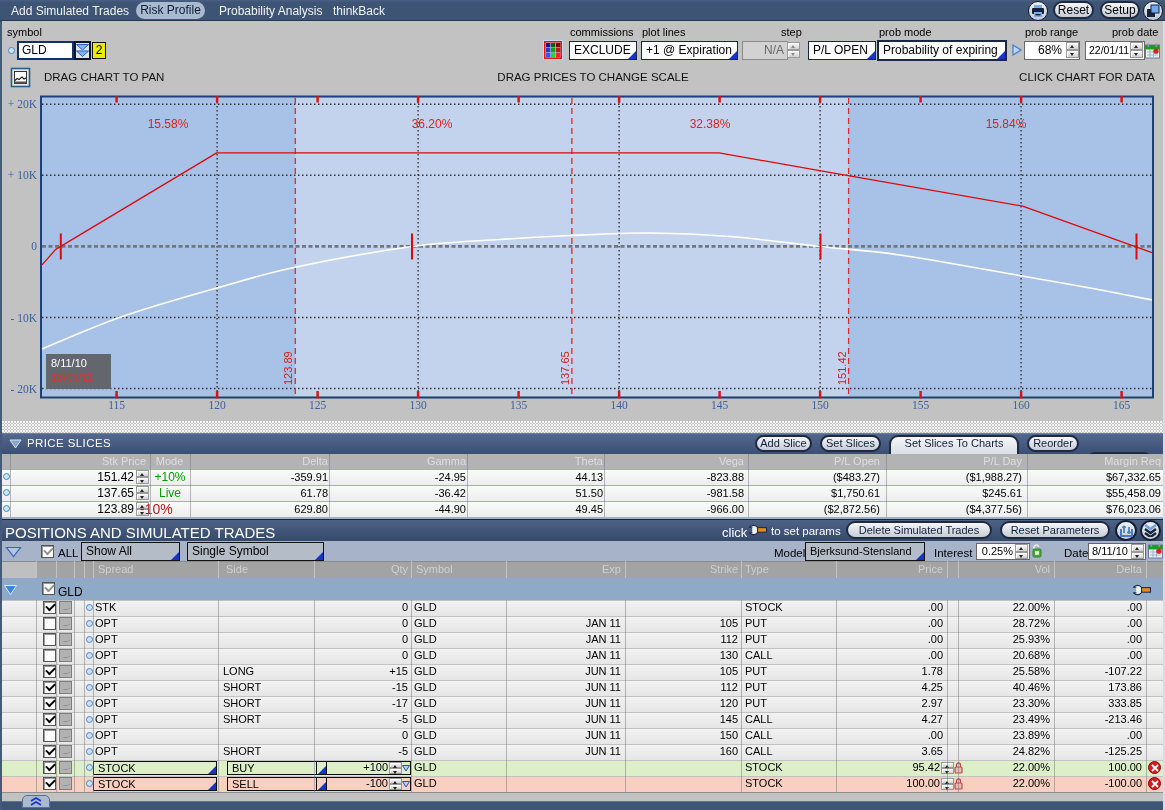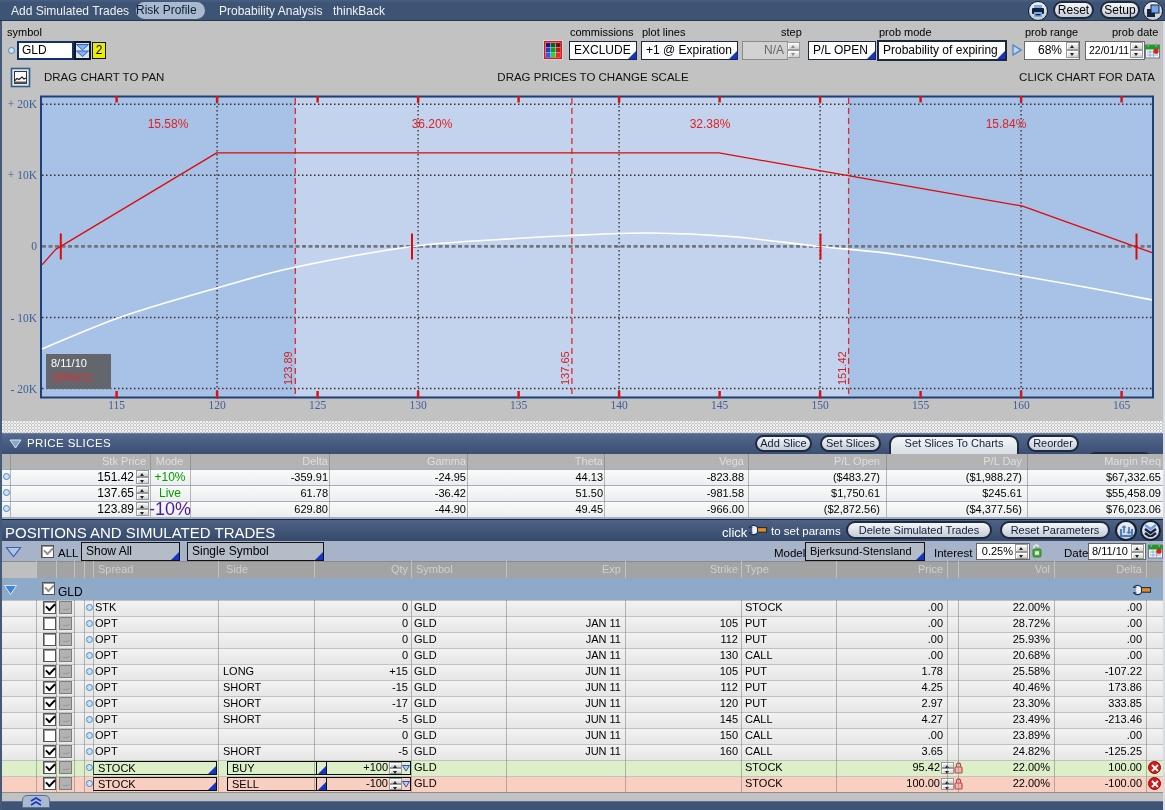--- a/index.html
+++ b/index.html
@@ -26,21 +26,21 @@
 .dot{position:absolute;width:7px;height:7px;border-radius:50%;background:#cde2f8;border:1px solid #4a86c8}
 .vline{position:absolute;width:1px;background:rgba(120,120,120,.5)}
 .cell{position:absolute;font-size:11px;line-height:15px;white-space:nowrap}
 .rr{text-align:right}
 </style></head>
 <body>
 <div id="app">
 
 <div class="abs" style="left:0;top:0;width:1165px;height:21px;background:linear-gradient(#4a5f82 0,#3d5475 3px);border-bottom:1px solid #243750"></div>
 <div class="abs" style="left:11px;top:4px;color:#f2f2f2;font-size:12px">Add Simulated Trades</div>
-<div class="abs" style="left:136px;top:2px;width:69px;height:17px;background:#a9bacf;border-radius:9px;color:#0d1e38;font-size:12px;text-align:left;line-height:17px">Risk Profile</div>
+<div class="abs" style="left:136px;top:2px;width:69px;height:17px;background:#a9bacf;border-radius:9px;color:#0d1e38;font-size:12px;text-align:center;line-height:17px">Risk Profile</div>
 <div class="abs" style="left:219px;top:4px;color:#f2f2f2;font-size:12px">Probability Analysis</div>
 <div class="abs" style="left:333px;top:4px;color:#f2f2f2;font-size:12px">thinkBack</div>
 
 <div class="abs" style="left:1028px;top:1px;width:20px;height:20px;border-radius:50%;background:linear-gradient(#eef1f5,#c2c9d4);border:1px solid #121c2c"></div>
 <svg class="abs" style="left:1031px;top:4px" width="14" height="14" viewBox="0 0 14 14">
       <rect x="3" y="1" width="8" height="3" fill="#7aabe8"></rect>
       <rect x="1" y="4" width="12" height="6" rx="1" fill="#14213a"></rect>
       <rect x="3" y="8" width="8" height="5" fill="#7aabe8"></rect>
       <rect x="4.5" y="10" width="5" height="1.4" fill="#14213a"></rect>
     </svg>
@@ -259,21 +259,21 @@
 <div class="cell rr" style="left:750px;top:486px;width:130px">$1,750.61</div>
 <div class="cell rr" style="left:892px;top:486px;width:130px">$245.61</div>
 <div class="cell rr" style="left:1031px;top:486px;width:130px">$55,458.09</div>
 <div class="abs" style="left:2px;top:501px;width:1161px;height:16px;background:linear-gradient(#fafafa,#ededed);border-top:1px solid #9fb0c4"></div>
 <div class="dot" style="left:3px;top:505px"></div>
 <div class="cell rr" style="left:60px;top:502px;width:74px;font-size:12px">123.89</div>
 <div class="spin" style="left:136px;top:502px">
       <i class="u" style="height:7px"></i>
       <i class="d" style="top:7px;height:7px"></i>
     </div>
-<div class="cell" style="left:140px;top:502px;width:60px;text-align:center;color:#4c1d95;font-size:18px">-10%</div>
+<div class="cell" style="left:140px;top:502px;width:60px;text-align:left;color:#b91c1c;font-size:14px">-10%</div>
 <div class="cell rr" style="left:198px;top:502px;width:130px">629.80</div>
 <div class="cell rr" style="left:336px;top:502px;width:130px">-44.90</div>
 <div class="cell rr" style="left:473px;top:502px;width:130px">49.45</div>
 <div class="cell rr" style="left:614px;top:502px;width:130px">-966.00</div>
 <div class="cell rr" style="left:750px;top:502px;width:130px">($2,872.56)</div>
 <div class="cell rr" style="left:892px;top:502px;width:130px">($4,377.56)</div>
 <div class="cell rr" style="left:1031px;top:502px;width:130px">$76,023.06</div>
 <div class="vline" style="left:9.5px;top:454px;height:63px"></div>
 <div class="vline" style="left:149.5px;top:454px;height:63px"></div>
 <div class="vline" style="left:189.5px;top:454px;height:63px"></div>

